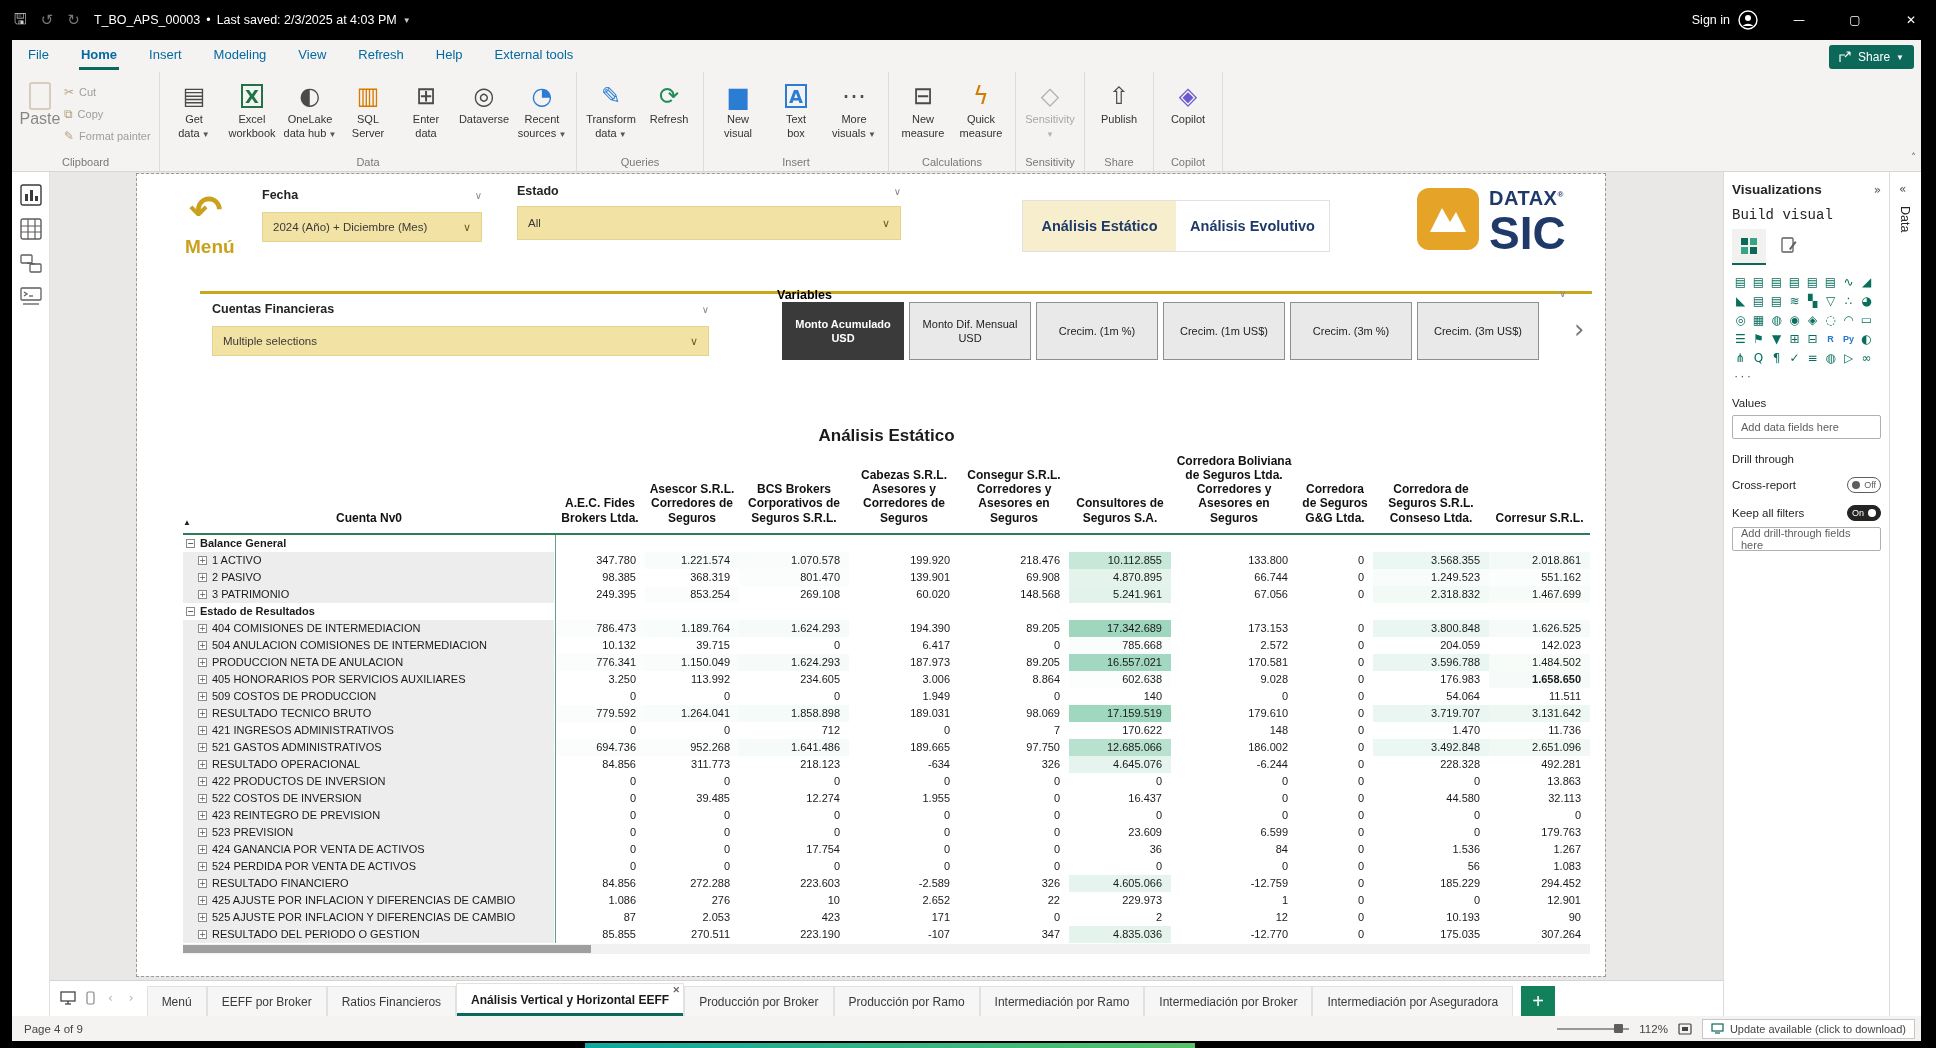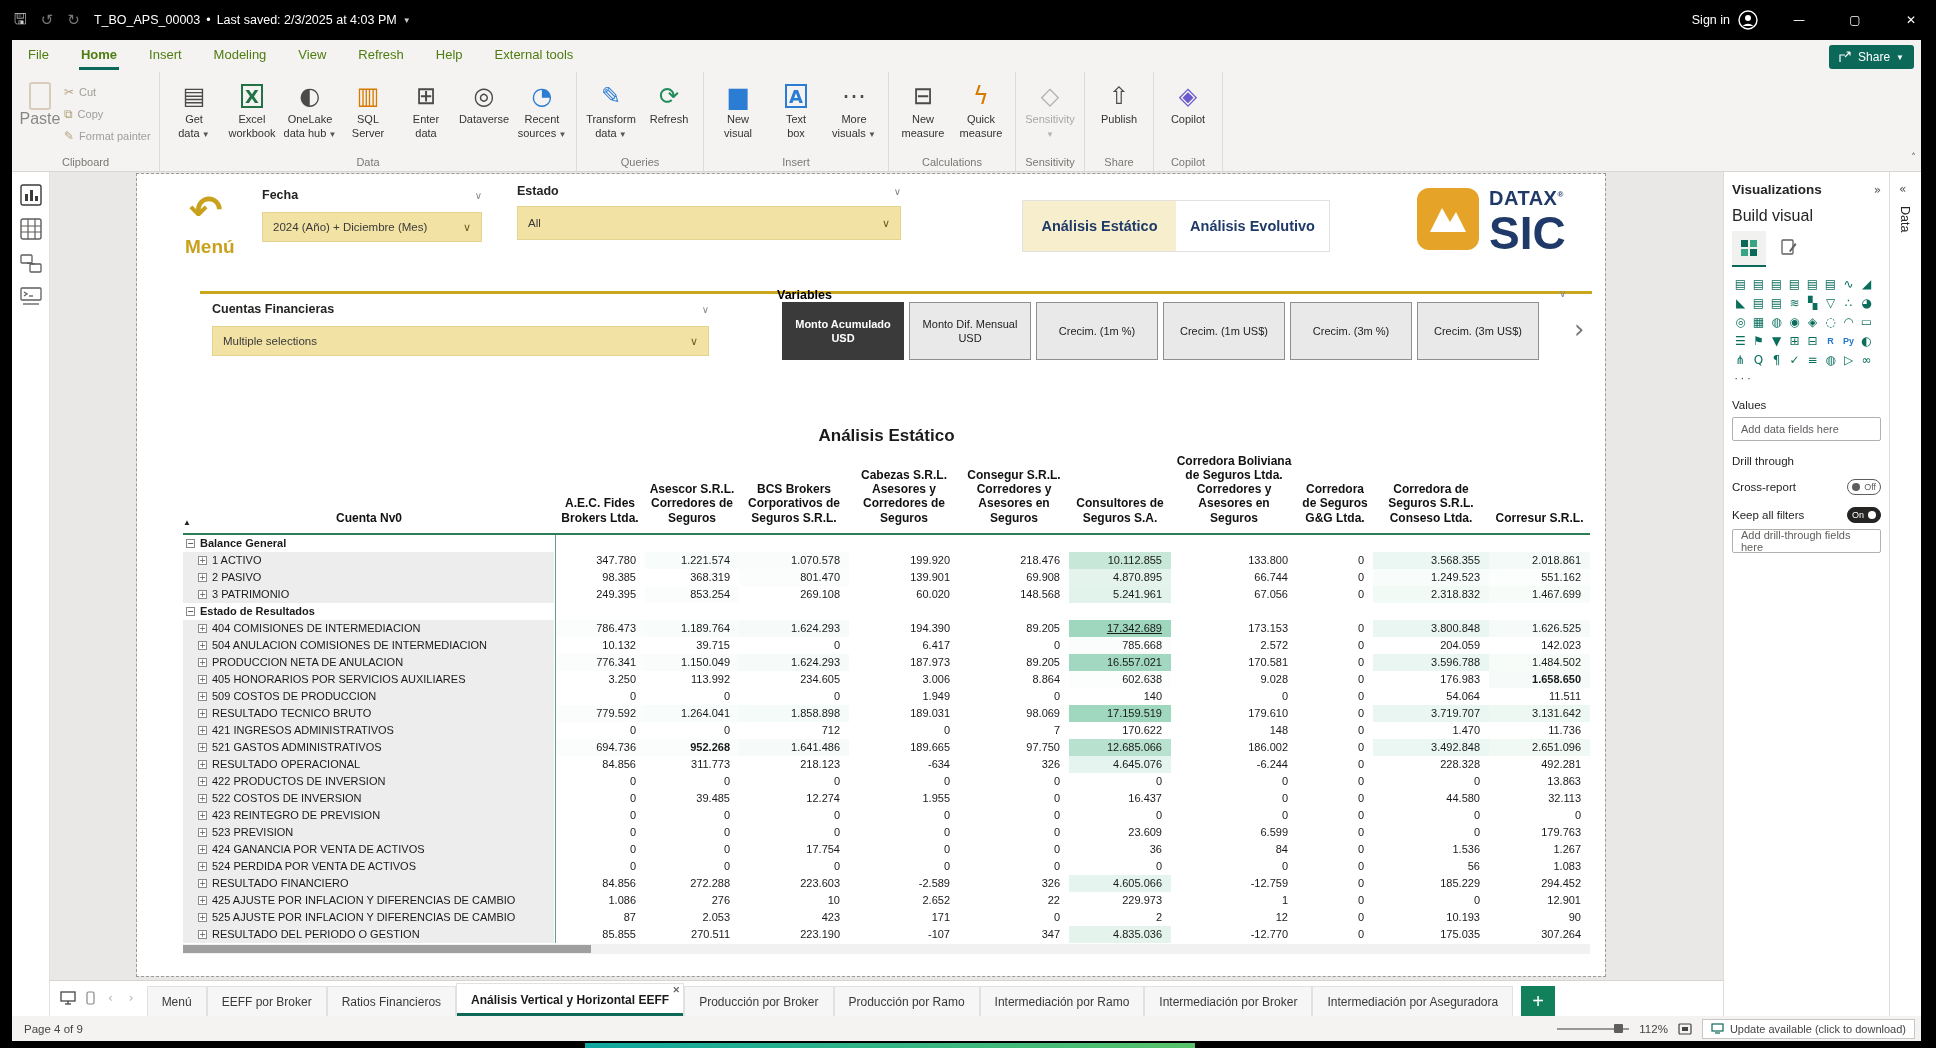--- a/index.html
+++ b/index.html
@@ -16,21 +16,21 @@
   #tb-title { font-size:12.5px; color:#fff; display:flex; align-items:center; gap:6px; }
   #tb-title .caret { font-size:8px; color:#ccc; }
   #searchbox { position:absolute; left:852px; top:8px; width:420px; height:25px; background:#4b4a49;
     border:1px solid #6b6a68; border-radius:3px; display:flex; align-items:center; gap:8px; padding:0 10px; color:#cfcdcc; font-size:12.5px; }
   #titlebar .tb-right { position:absolute; right:10px; top:0; height:40px; display:flex; align-items:center; gap:26px; }
   #signin { display:flex; align-items:center; gap:8px; font-size:12.5px; }
   .winbtn { width:30px; text-align:center; font-size:12px; color:#fff; cursor:pointer; font-family:"DejaVu Sans",sans-serif; }
 
   
   #menubar { left:12px; top:40px; width:1909px; height:32px; background:#f4f3f2; display:flex; align-items:center; }
-  .menu-item { padding:0 16px; font-size:13px; color:#4d7c0f; height:32px; line-height:30px; cursor:pointer; position:relative; }
+  .menu-item { padding:0 16px; font-size:13px; color:#0369a1; height:32px; line-height:30px; cursor:pointer; position:relative; }
   .menu-item.active { font-weight:bold; }
   .menu-item.active::after { content:""; position:absolute; left:14px; right:14px; bottom:2px; height:3px; background:#0c695a; }
   #sharebtn { position:absolute; right:22px; top:45px; height:24px; background:#0c695a; color:#fff; border-radius:3px;
     display:flex; align-items:center; gap:6px; padding:0 10px; font-size:12px; cursor:pointer; }
 
   
   #ribbon { left:12px; top:72px; width:1909px; height:100px; background:#f4f3f2; border-bottom:1px solid #d8d6d4; display:flex; }
   .rgroup { display:flex; flex-direction:column; border-right:1px solid #dedcda; padding:4px 6px 0 6px; }
   .rgroup-items { display:flex; flex:1; align-items:flex-start; gap:2px; }
   .rgroup-name { text-align:center; font-size:11px; color:#7a7874; padding:2px 0 3px; }
@@ -103,21 +103,21 @@
   .page-tab.active { background:#fff; font-weight:bold; color:#1a1a1a; height:33px; box-shadow:inset 0 -3px 0 #0c695a; }
   .page-tab .close { position:absolute; top:1px; right:3px; font-size:9px; color:#666; }
   #addpage { width:34px; height:30px; background:#13805c; color:#fff; display:flex; align-items:center; justify-content:center;
     font-size:20px; margin-left:8px; cursor:pointer; }
 
   
   #vizpanel { left:1711px; top:0; width:166px; height:844px; background:#fff; border-left:1px solid #dddbd9; padding:10px 8px; }
   #viz-head { display:flex; justify-content:space-between; align-items:center; }
   #viz-title { font-size:13.5px; font-weight:bold; color:#252423; }
   .pane-arrow { font-family:"DejaVu Sans",sans-serif; color:#555; font-size:12px; cursor:pointer; }
-  #build-label { font-size:16px; color:#252423; margin-top:10px; }
+  #build-label { font-size:14px; color:#252423; margin-top:10px;font-family:Liberation Mono, monospace; }
   #viz-tabs { display:flex; gap:6px; margin-top:6px; }
   .viztab { width:34px; height:36px; display:flex; align-items:center; justify-content:center; cursor:pointer; border-bottom:2px solid transparent; }
   .viztab.sel { background:#f1f1f0; border-bottom:2px solid #0c695a; }
   #vizgrid { margin-top:8px; display:flex; flex-wrap:wrap; gap:2px 1px; }
   .vicon { width:17px; height:17px; display:flex; align-items:center; justify-content:center; font-size:12px;
     color:#0a6e5c; font-family:"DejaVu Sans",sans-serif; cursor:pointer; }
   .vicon.txt { font-size:9px; font-weight:bold; color:#2477c9; font-family:"Liberation Sans",sans-serif; }
   #viz-more { font-size:13px; color:#555; margin:2px 0 0 2px; letter-spacing:2px; }
   .sec-label { font-size:11.5px; color:#252423; margin-top:14px; }
   .field-box { margin-top:6px; height:24px; border:1px solid #b3b0ad; border-radius:2px; font-size:11px; color:#605e5c;
@@ -559,21 +559,21 @@
                   <div class="rowlab item">
                     <span class="expbox">+</span>
                     <span>404 COMISIONES DE INTERMEDIACION</span>
                   </div>
                 </td>
                 <td style="background: rgba(61, 174, 125, 0.024);">786.473</td>
                 <td style="background: rgba(61, 174, 125, 0.035);">1.189.764</td>
                 <td style="background: rgba(61, 174, 125, 0.047);">1.624.293</td>
                 <td>194.390</td>
                 <td>89.205</td>
-                <td style="background: rgba(61, 174, 125, 0.5); text-decoration: underline;">17.342.689</td>
+                <td style="background: rgba(61, 174, 125, 0.5);">17.342.689</td>
                 <td>173.153</td>
                 <td>0</td>
                 <td style="background: rgba(61, 174, 125, 0.11);">3.800.848</td>
                 <td style="background: rgba(61, 174, 125, 0.047);">1.626.525</td>
               </tr>
               <tr>
                 <td class="lbl">
                   <div class="rowlab item">
                     <span class="expbox">+</span>
                     <span>504 ANULACION COMISIONES DE INTERMEDIACION</span>
@@ -681,21 +681,21 @@
                 <td>11.736</td>
               </tr>
               <tr>
                 <td class="lbl">
                   <div class="rowlab item">
                     <span class="expbox">+</span>
                     <span>521 GASTOS ADMINISTRATIVOS</span>
                   </div>
                 </td>
                 <td style="background: rgba(61, 174, 125, 0.02);">694.736</td>
-                <td style="background: rgba(61, 174, 125, 0.027); font-weight: bold;">952.268</td>
+                <td style="background: rgba(61, 174, 125, 0.027);">952.268</td>
                 <td style="background: rgba(61, 174, 125, 0.047);">1.641.486</td>
                 <td>189.665</td>
                 <td>97.750</td>
                 <td style="background: rgba(61, 174, 125, 0.365);">12.685.066</td>
                 <td>186.002</td>
                 <td>0</td>
                 <td style="background: rgba(61, 174, 125, 0.1);">3.492.848</td>
                 <td style="background: rgba(61, 174, 125, 0.075);">2.651.096</td>
               </tr>
               <tr>

